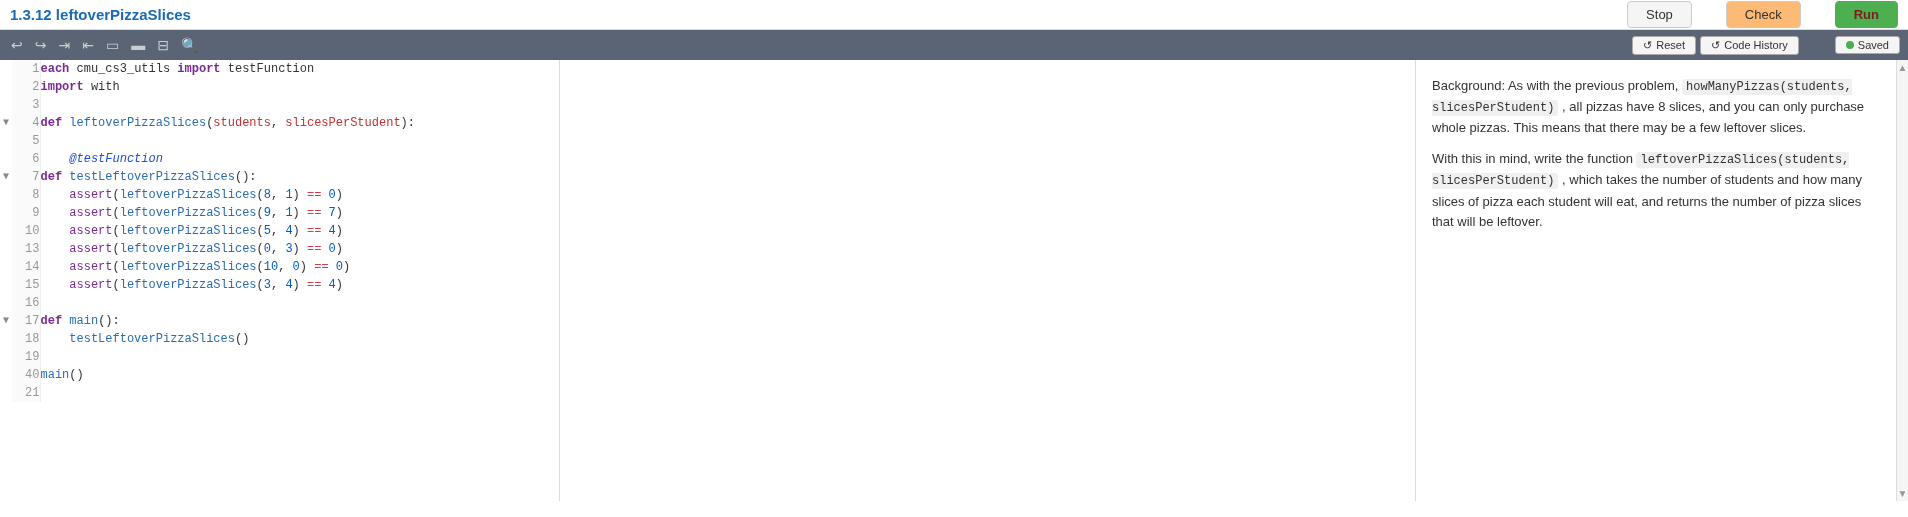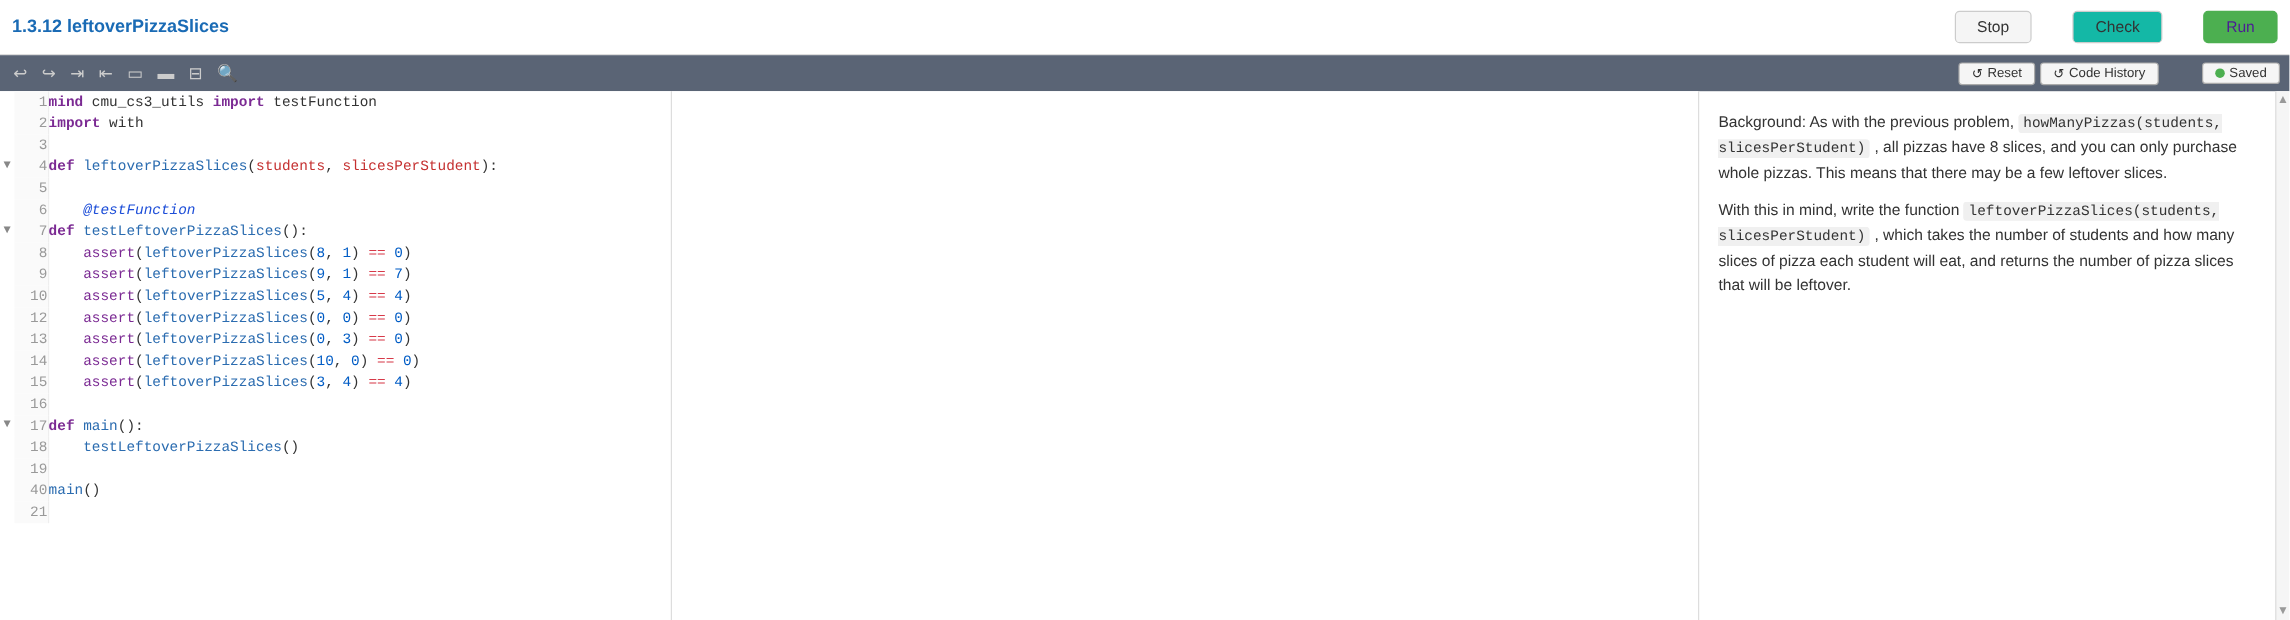--- a/index.html
+++ b/index.html
@@ -6,21 +6,21 @@
     body { font-family: Arial, sans-serif; font-size: 13px; background: #fff; overflow: hidden; }
 
     
     #top-bar {
       display: flex;
       align-items: center;
       justify-content: space-between;
       padding: 4px 10px;
       background: #fff;
       border-bottom: 1px solid #ddd;
-      height: 46px;
+      height: 30px;
     }
     #top-bar-left {
       display: flex;
       align-items: center;
       gap: 8px;
     }
     #title {
       font-size: 15px;
       font-weight: bold;
       color: #1a6bb5;
@@ -34,31 +34,31 @@
       padding: 5px 18px;
       border: 1px solid #ccc;
       border-radius: 4px;
       cursor: pointer;
       font-size: 13px;
       background: #f5f5f5;
       margin-left: 28px;
     }
     .top-btn.run {
       background: #4caf50;
-      color: #4c1d95;
+      color: #7f1d1d;
       border-color: #4caf50;
-      font-weight: normal;
+      font-weight: bold;
       text-align: center;
     }
     .top-btn.stop {
       background: #f5f5f5;
       color: #333;
     }
     .top-btn.check {
-      background: #14b8a6;
+      background: #fdba74;
       color: #333;
     }
 
     
     #toolbar {
       display: flex;
       align-items: center;
       justify-content: space-between;
       background: #5a6475;
       padding: 3px 8px;
@@ -266,21 +266,21 @@
 <div id="main">
 
   <div id="editor-area">
     <div id="editor-scroll">
       <table id="code-table">
         <tbody id="code-tbody">
 
         <tr>
               <td class="line-arrow"></td>
               <td class="line-num">1</td>
-              <td class="line-content"><span class="import-kw">mind</span> <span class="module">cmu_cs3_utils</span> <span class="import-kw">import</span> <span class="module">testFunction</span></td>
+              <td class="line-content"><span class="import-kw">each</span> <span class="module">cmu_cs3_utils</span> <span class="import-kw">import</span> <span class="module">testFunction</span></td>
             </tr>
             <tr>
               <td class="line-arrow"></td>
               <td class="line-num">2</td>
               <td class="line-content"><span class="import-kw">import</span> <span class="module">with</span></td>
             </tr>
             <tr>
               <td class="line-arrow"></td>
               <td class="line-num">3</td>
               <td class="line-content"></td>
@@ -312,25 +312,20 @@
             </tr>
             <tr>
               <td class="line-arrow"></td>
               <td class="line-num">9</td>
               <td class="line-content">    <span class="assert-kw">assert</span><span class="paren">(</span><span class="fn-name">leftoverPizzaSlices</span><span class="paren">(</span><span class="number">9</span>, <span class="number">1</span><span class="paren">)</span> <span class="eq">==</span> <span class="number">7</span><span class="paren">)</span></td>
             </tr>
             <tr>
               <td class="line-arrow"></td>
               <td class="line-num">10</td>
               <td class="line-content">    <span class="assert-kw">assert</span><span class="paren">(</span><span class="fn-name">leftoverPizzaSlices</span><span class="paren">(</span><span class="number">5</span>, <span class="number">4</span><span class="paren">)</span> <span class="eq">==</span> <span class="number">4</span><span class="paren">)</span></td>
-            </tr>
-            <tr>
-              <td class="line-arrow"></td>
-              <td class="line-num">12</td>
-              <td class="line-content">    <span class="assert-kw">assert</span><span class="paren">(</span><span class="fn-name">leftoverPizzaSlices</span><span class="paren">(</span><span class="number">0</span>, <span class="number">0</span><span class="paren">)</span> <span class="eq">==</span> <span class="number">0</span><span class="paren">)</span></td>
             </tr>
             <tr>
               <td class="line-arrow"></td>
               <td class="line-num">13</td>
               <td class="line-content">    <span class="assert-kw">assert</span><span class="paren">(</span><span class="fn-name">leftoverPizzaSlices</span><span class="paren">(</span><span class="number">0</span>, <span class="number">3</span><span class="paren">)</span> <span class="eq">==</span> <span class="number">0</span><span class="paren">)</span></td>
             </tr>
             <tr>
               <td class="line-arrow"></td>
               <td class="line-num">14</td>
               <td class="line-content">    <span class="assert-kw">assert</span><span class="paren">(</span><span class="fn-name">leftoverPizzaSlices</span><span class="paren">(</span><span class="number">10</span>, <span class="number">0</span><span class="paren">)</span> <span class="eq">==</span> <span class="number">0</span><span class="paren">)</span></td>

